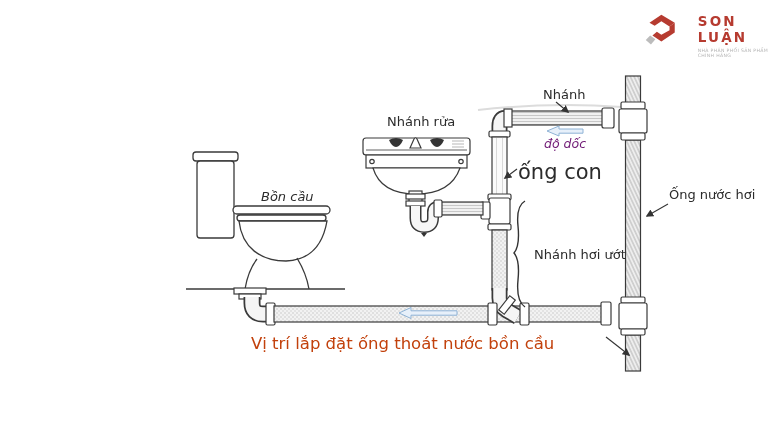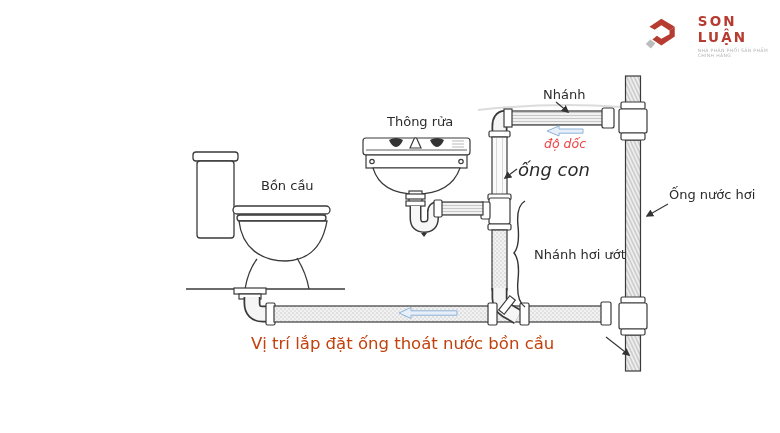--- a/index.html
+++ b/index.html
@@ -2,23 +2,23 @@
 <html><head>
 <meta charset="utf-8">
 <style>
   html,body{margin:0;padding:0;background:#fff;}
   .stage{
     position:relative;width:780px;height:433px;background:#ffffff;
     font-family:"DejaVu Sans",sans-serif;overflow:hidden;
   }
   .art{position:absolute;left:0;top:0;width:780px;height:433px;}
   .lbl{position:absolute;color:#2b2b2b;font-size:13px;line-height:1.15;white-space:nowrap;}
-  .lbl.small{font-size:12.5px;font-style:italic;color:#ef4444;}
+  .lbl.small{font-size:12.5px;font-style:italic;color:#701a75;}
   .lbl.caption{font-size:16.5px;color:#c2410c;}
-  .logo{position:absolute;left:645px;top:4px;display:flex;align-items:flex-end;gap:20px;}
+  .logo{position:absolute;left:645px;top:4px;display:flex;align-items:center;gap:20px;}
   .logo-text{display:flex;flex-direction:column;margin-top:9px;}
   .logo-brand{color:#b63b30;font-weight:bold;font-size:13.5px;letter-spacing:2.2px;}
   .logo-tagline{color:#b3b3b3;font-size:4.6px;letter-spacing:0.35px;margin-top:3px;}
 </style>
 </head>
 <body>
 
 <div class="stage">
 
   <svg class="art" viewBox="0 0 780 433">
@@ -152,25 +152,25 @@
     <g stroke="#333" stroke-width="1.1" fill="none">
       <line x1="556" y1="102" x2="568" y2="112" marker-end="url(#ah)"></line>
       <line x1="517" y1="169" x2="505" y2="178" marker-end="url(#ah)"></line>
       <line x1="668" y1="204" x2="647" y2="216" marker-end="url(#ah)"></line>
       <line x1="606" y1="337" x2="629" y2="355" marker-end="url(#ah)"></line>
     </g>
 
     <path d="M525,201 Q516,206 518,226 Q520,246 514,253 Q520,260 518,280 Q516,301 525,307" fill="none" stroke="#333" stroke-width="1.4"></path>
   </svg>
 
-  <div class="lbl" style="left:387px;top:115px;">Thông rửa</div>
-  <div class="lbl" style="left:261px;top:179px;">Bồn cầu</div>
+  <div class="lbl" style="left:387px;top:115px;">Nhánh rửa</div>
+  <div class="lbl" style="left:261px;top:190px;font-style:italic;">Bồn cầu</div>
   <div class="lbl" style="left:543px;top:88px;">Nhánh</div>
   <div class="lbl small" style="left:544px;top:137px;">độ dốc</div>
-  <div class="lbl" style="left:518px;top:160px;font-size:18px;font-style:italic;">ống con</div>
+  <div class="lbl" style="left:518px;top:160px;font-size:21px;">ống con</div>
   <div class="lbl" style="left:669px;top:188px;">Ống nước hơi</div>
   <div class="lbl" style="left:534px;top:248px;">Nhánh hơi ướt</div>
   <div class="lbl caption" style="left:251px;top:335px;">Vị trí lắp đặt ống thoát nước bồn cầu</div>
 
   <div class="logo">
     <svg width="42" height="46" viewBox="0 0 44 48">
       <path d="M22,2 L40,13 L33,18 L22,11 L13,17 L6,13 Z" fill="#b63b30"></path>
       <path d="M33,18 L40,13 L40,26 L22,38 L10,30 L16,25 L22,29 L33,23 Z" fill="#b63b30"></path>
       <path d="M7,30 L14,35 L8,42 L1,36 Z" fill="#bcbcbc"></path>
     </svg>

